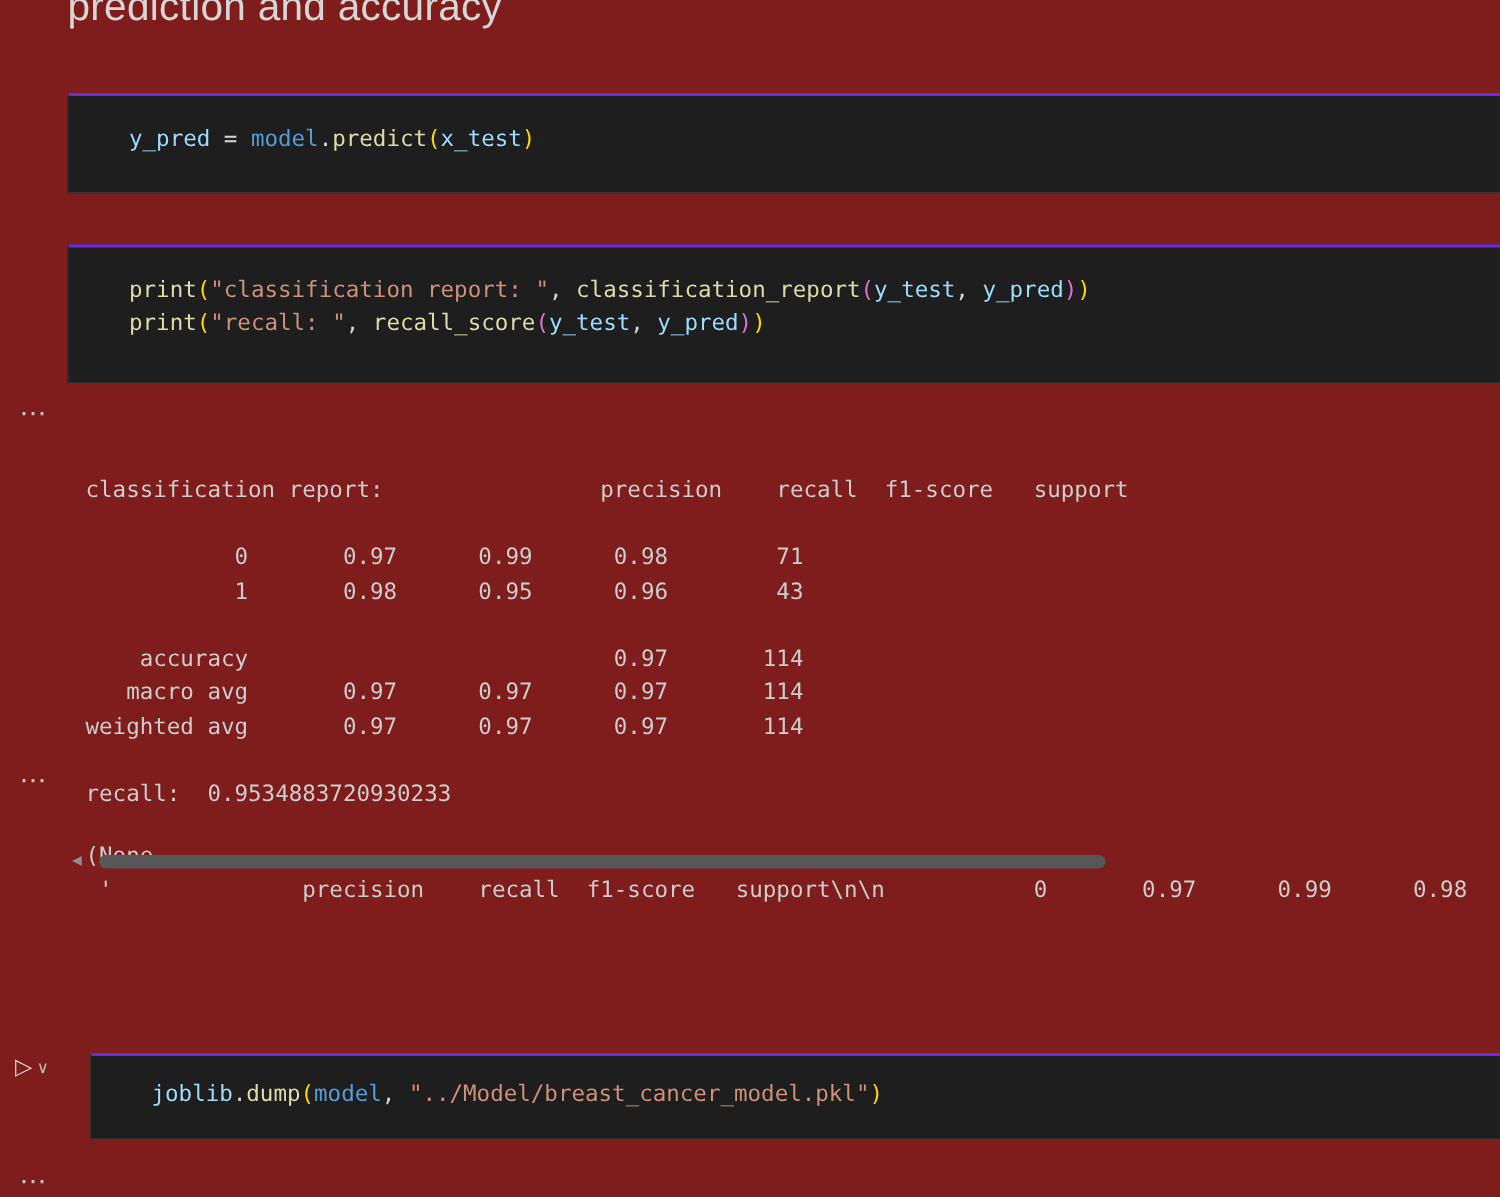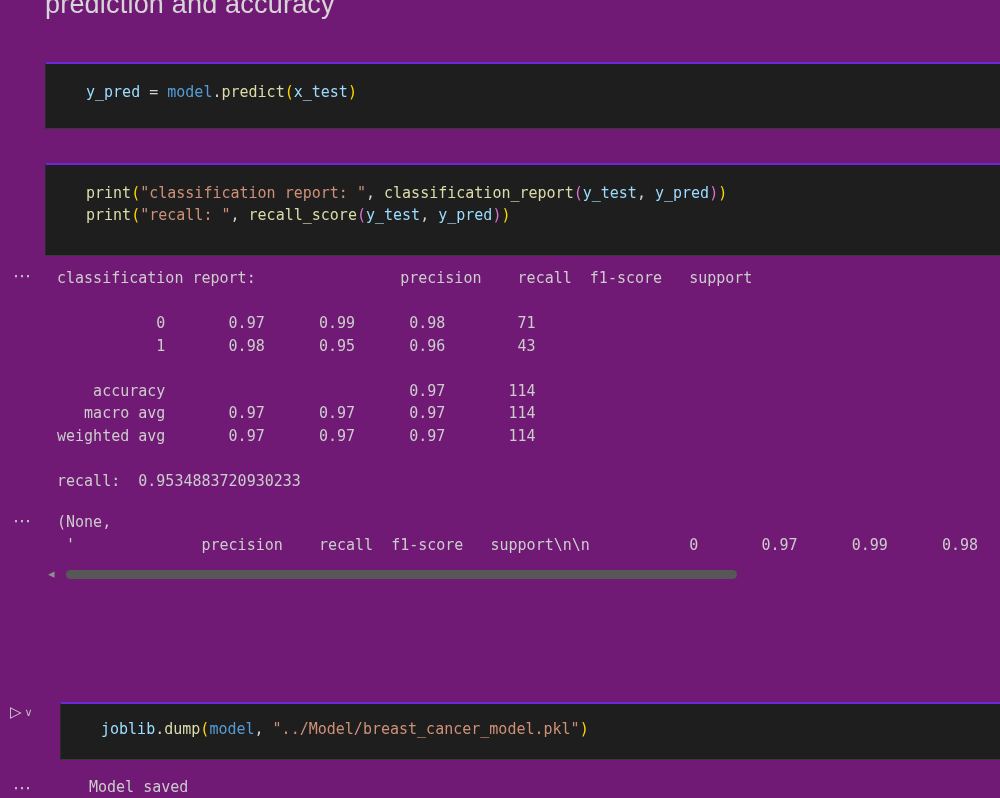--- a/index.html
+++ b/index.html
@@ -1,19 +1,19 @@
 <!DOCTYPE html>
 <html><head>
 <meta charset="utf-8">
 <style>
   * { margin:0; padding:0; box-sizing:border-box; }
   html,body { background:#171717; }
   .screen {
     position:relative; width:1000px; height:798px;
-    background:#701a75; overflow:hidden;
+    background:#7f1d1d; overflow:hidden;
     font-family:"Liberation Sans", sans-serif;
   }
   .md-heading {
     position:absolute; left:45px;
     color:#d6d6d6; font-size:27px; font-weight:400;
     line-height:32px; letter-spacing:0.2px; white-space:nowrap;
   }
   .h1pos { top:-12px; }
   .h2pos { top:628px; }
 
@@ -40,21 +40,21 @@
   .tk-b  { color:#569cd6; }
   .tk-f  { color:#dcdcaa; }
   .tk-s  { color:#ce9178; }
   .tk-o  { color:#d4d4d4; }
   .tk-p1 { color:#ffd700; }
   .tk-p2 { color:#da70d6; }
 
   .output {
     position:absolute; left:57px;
     font-family:"DejaVu Sans Mono","Liberation Mono",monospace;
-    font-size:15px; line-height:22.5px; color:#cccccc; white-space:pre;
+    font-size:15px; line-height:22.5px; color:#cccccc; white-space:pre;margin-top:48px;
   }
   .out1 { top:267px; }
   .out2 { top:511px; }
   .out3 { top:776px;padding-left:32px; }
 
   .gutter-dots {
     position:absolute; left:13px; color:#c5c5c5;
     font-size:18px; line-height:20px; letter-spacing:1px; cursor:pointer;
     font-family:"DejaVu Sans",sans-serif;
   }

